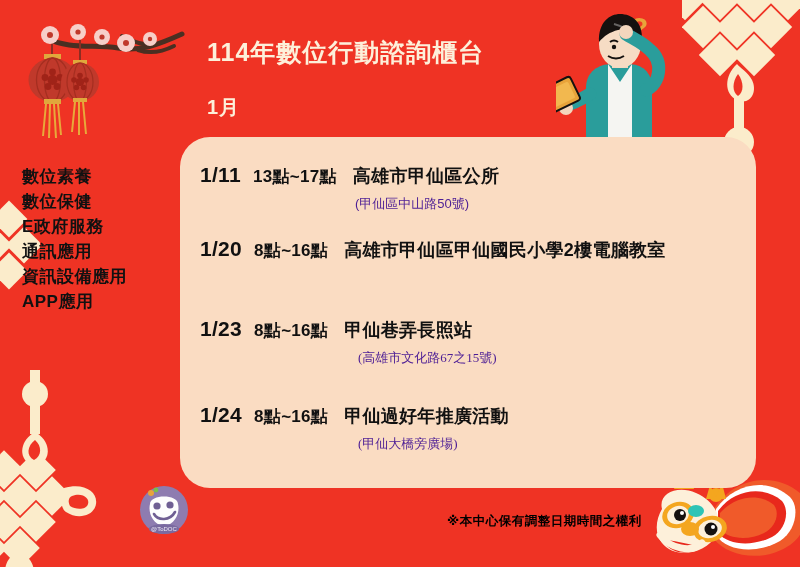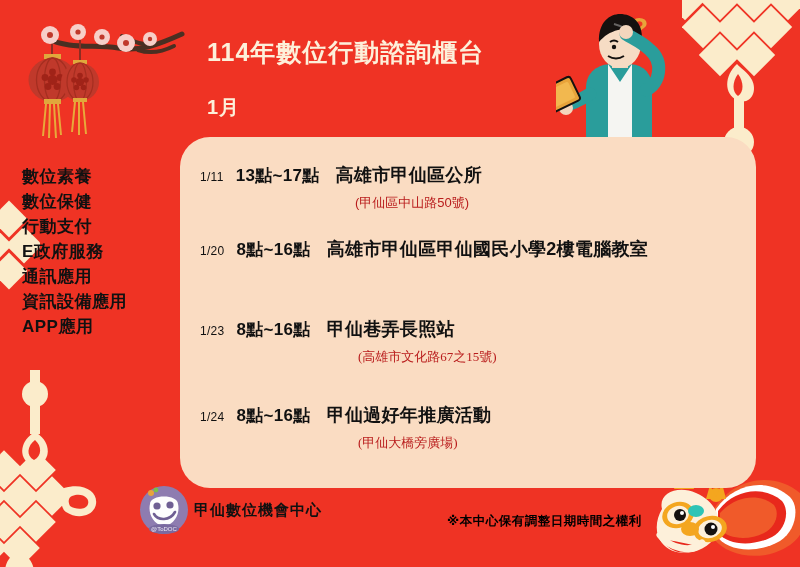--- a/index.html
+++ b/index.html
@@ -51,33 +51,33 @@
     background:#fadcc2;
     border-radius:30px;
   }
   .rows{position:absolute;left:0;top:0;right:0;bottom:0;}
   .row{position:absolute;left:0;right:0;}
   .row .line1{
     display:flex;align-items:baseline;
     padding-left:20px;white-space:nowrap;
   }
   .date{
-    font-size:12px;font-weight:normal;color:#111;
+    font-size:21px;font-weight:bold;color:#111;
     letter-spacing:0.3px;
   }
   .time{
     font-size:17px;font-weight:bold;color:#111;
     margin-left:12px;letter-spacing:0.3px;
   }
   .place{
     font-size:18px;font-weight:bold;color:#111;
     margin-left:16px;letter-spacing:0.3px;
   }
   .addr{
-    font-size:13px;color:#b91c1c;font-weight:normal;
+    font-size:13px;color:#4c1d95;font-weight:normal;
     padding-left:175px;margin-top:7px;white-space:nowrap;
   }
   .addr.indent2{padding-left:180px;}
   .addr.indent3{padding-left:178px;font-family:Liberation Serif, serif;}
 
   
   .logo-wrap{
     position:absolute;left:138px;top:484px;
     display:flex;align-items:center;
   }
@@ -292,21 +292,20 @@
     <path d="M18 86 C24 100, 44 104, 54 94 C44 90, 28 88, 18 86 Z" fill="#e8281c"></path>
     <path d="M16 82 C26 96, 48 100, 58 90" stroke="#fdf0da" stroke-width="7" fill="none" stroke-linecap="round"></path>
   </svg>
 
   <div class="title">114年數位行動諮詢櫃台</div>
   <div class="subtitle">1月</div>
 
   <div class="sidebar">
     <div class="sidebar-item">數位素養</div>
     <div class="sidebar-item">數位保健</div>
-    <div class="sidebar-item">行動支付</div>
     <div class="sidebar-item">E政府服務</div>
     <div class="sidebar-item">通訊應用</div>
     <div class="sidebar-item">資訊設備應用</div>
     <div class="sidebar-item">APP應用</div>
   </div>
 
   <div class="panel">
     <div class="rows">
 
       <div class="row" style="top:26px;">
@@ -352,18 +351,17 @@
       <circle cx="26" cy="26" r="24" fill="#8e7cb0"></circle>
       <path d="M12 20 C12 10, 40 10, 40 20 C42 28, 38 40, 26 42 C14 40, 10 28, 12 20 Z" fill="#fdfdfd"></path>
       <circle cx="19" cy="22" r="3.6" fill="#6f5f93"></circle>
       <circle cx="32" cy="21" r="3.6" fill="#6f5f93"></circle>
       <path d="M16 30 C20 37, 32 37, 37 28" stroke="#6f5f93" stroke-width="2.6" fill="none" stroke-linecap="round"></path>
       <ellipse cx="26" cy="45" rx="15" ry="5" fill="#7a6aa0"></ellipse>
       <text x="26" y="47" text-anchor="middle" font-size="6" fill="#ede8f5" font-family="'Liberation Sans',sans-serif">@ToDOC</text>
       <circle cx="13" cy="9" r="3" fill="#e8a33a"></circle>
       <circle cx="18" cy="6" r="2.4" fill="#79c04a"></circle>
     </svg>
-    <span class="logo-text">甲仙數位機會中心</span>
   </div>
 
   <div class="disclaimer">※本中心保有調整日期時間之權利</div>
 
 </div>
 
 </body></html>

